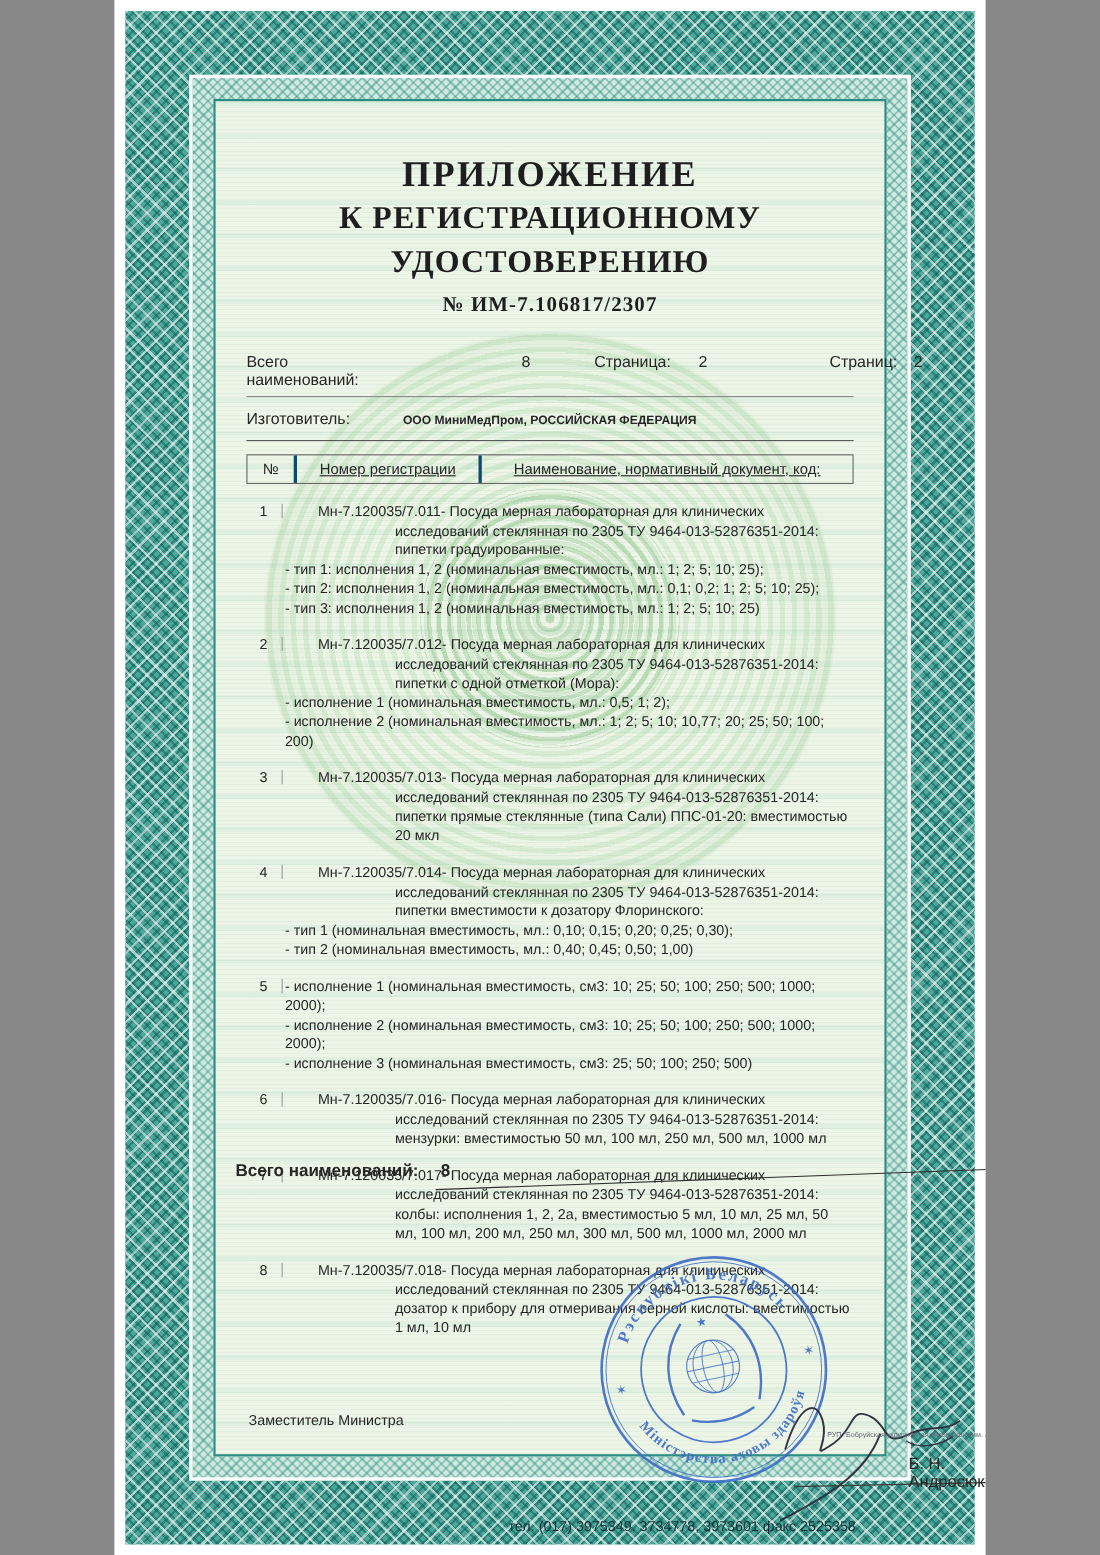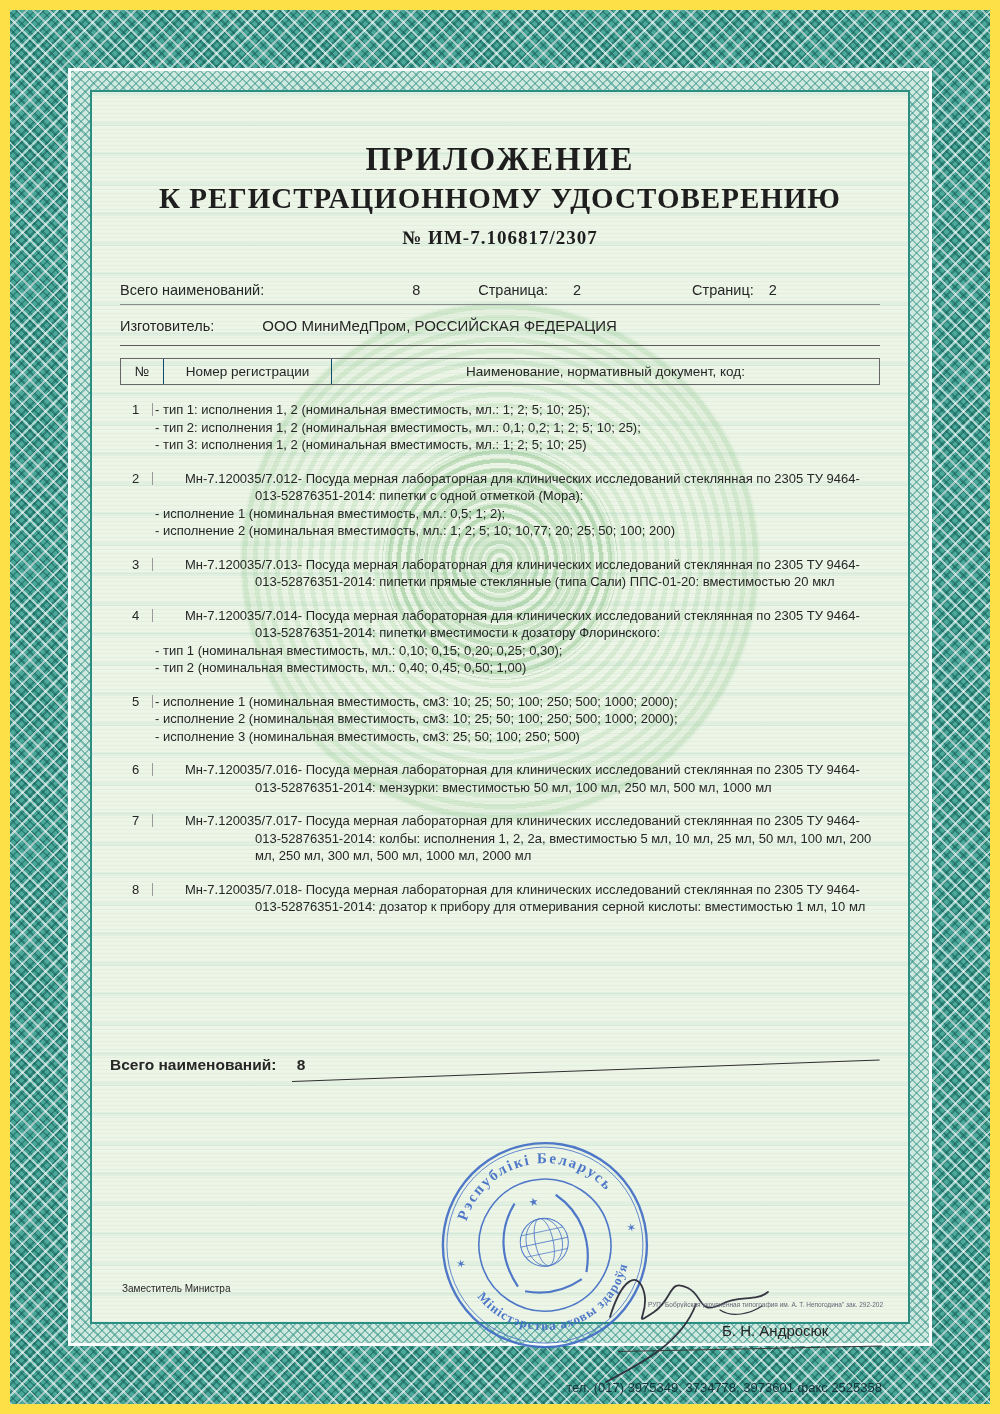--- a/index.html
+++ b/index.html
@@ -1,18 +1,18 @@
 <!DOCTYPE html>
 <html><head>
 <meta charset="utf-8">
 <style>
   html,body { margin:0; padding:0; background:#888; }
   .page {
-    position:relative; width:1000px; height:1414px; margin:0 auto;
-    background:#fde047; overflow:hidden;
+    position:relative; width:792px; height:1414px; margin:0 auto;
+    background:#ffffff; overflow:hidden;
     font-family:"Liberation Sans", sans-serif; color:#262626;
   }
   
   .border-outer {
     position:absolute; inset:10px;
     background-color:#4aa89b;
     background-image:
       repeating-linear-gradient(45deg, rgba(255,255,255,.55) 0 2px, rgba(255,255,255,0) 2px 11px),
       repeating-linear-gradient(135deg, rgba(255,255,255,.55) 0 2px, rgba(255,255,255,0) 2px 11px),
       repeating-linear-gradient(45deg, rgba(16,86,78,.45) 5px 7px, rgba(0,0,0,0) 7px 11px),
@@ -54,45 +54,45 @@
 
   .meta-row { display:flex; margin-top:24px; font-size:14.5px; align-items:baseline; }
   .meta-row .v8  { margin-left:148px; }
   .meta-row .lp  { margin-left:58px; }
   .meta-row .vp  { margin-left:25px; }
   .meta-row .lps { margin-left:111px; }
   .meta-row .vps { margin-left:15px; }
   .thin-rule { margin-top:6px; border-top:1px solid #8a8a8a; }
 
   .manu-row { display:flex; margin-top:12px; font-size:14.5px; align-items:baseline; }
-  .manu-row .manu-value { margin-left:48px; font-weight:normal; font-size:15px; }
+  .manu-row .manu-value { margin-left:48px; font-weight:bold; font-size:11px; }
   .mid-rule { margin-top:11px; border-top:1.5px solid #5a5a5a; }
 
   .thead {
     display:grid; grid-template-columns:42px 168px 1fr;
     margin-top:12px; border:1px solid #666; font-size:13.5px;
   }
   .thead > div { padding:5px 4px; text-align:center; }
-  .thead > div + div { border-left:1px solid #0c4a6e; }
+  .thead > div + div { border-left:3px solid #0c4a6e;text-decoration:underline; }
 
   .rows { margin-top:16px; font-size:13px; line-height:17.5px; }
   .row { position:relative; margin-bottom:16px; }
   .row-num { position:absolute; left:12px; top:0; }
   .row-num::after { content:""; display:inline-block; width:1px; height:13px; background:#9a9a9a; margin-left:13px; vertical-align:-2px; }
   .row-entry { margin:0 0 0 40px; padding-left:95px; text-indent:-70px; }
   .regnum { white-space:nowrap; }
   .row-sub { margin-left:35px; }
 
   
   .footer-total { position:absolute; left:110px; top:1056px; font-size:15.5px; font-weight:bold; }
   .footer-total .tv { margin-left:16px; }
   .strike-line { position:absolute; left:292px; top:1081px; width:588px; border-top:1.5px solid #2e2e2e; transform:rotate(-2.1deg); transform-origin:left center; }
 
   .stamp { position:absolute; left:438px; top:1138px; width:215px; height:215px; transform:rotate(-12deg); opacity:.9; }
-  .deputy { position:absolute; left:122px; top:1283px; font-size:10px; }
+  .deputy { position:absolute; left:122px; top:1283px; font-size:13px; }
   .signature { position:absolute; left:600px; top:1262px; }
   .sign-line { position:absolute; left:618px; top:1351px; width:264px; border-top:1.5px solid #3a3a3a; transform:rotate(-1.2deg); transform-origin:left center; }
   .signer-name { position:absolute; left:722px; top:1322px; font-size:15px; }
   .printer-note { position:absolute; left:648px; top:1301px; width:235px; font-size:6.5px; color:#667; white-space:nowrap; overflow:hidden; }
   .phone-line { position:absolute; right:118px; top:1380px; font-size:13px; color:#16323c; z-index:6; }
 </style>
 </head>
 <body>
 
 <div class="page">
@@ -131,20 +131,21 @@
     <div class="thead">
       <div>№</div>
       <div>Номер регистрации</div>
       <div>Наименование, нормативный документ, код:</div>
     </div>
 
     <div class="rows">
 
       <div class="row">
         <span class="row-num">1</span>
+        <p class="row-entry"><span class="regnum">Мн-7.120035/7.011-</span> <span>Посуда мерная лабораторная для клинических исследований стеклянная по 2305 ТУ 9464-013-52876351-2014: пипетки градуированные:</span></p>
         <div class="row-sub">- тип 1: исполнения 1, 2 (номинальная вместимость, мл.: 1; 2; 5; 10; 25);</div>
         <div class="row-sub">- тип 2: исполнения 1, 2 (номинальная вместимость, мл.: 0,1; 0,2; 1; 2; 5; 10; 25);</div>
         <div class="row-sub">- тип 3: исполнения 1, 2 (номинальная вместимость, мл.: 1; 2; 5; 10; 25)</div>
       </div>
 
       <div class="row">
         <span class="row-num">2</span>
         <p class="row-entry"><span class="regnum">Мн-7.120035/7.012-</span> <span>Посуда мерная лабораторная для клинических исследований стеклянная по 2305 ТУ 9464-013-52876351-2014: пипетки с одной отметкой (Мора):</span></p>
         <div class="row-sub">- исполнение 1 (номинальная вместимость, мл.: 0,5; 1; 2);</div>
         <div class="row-sub">- исполнение 2 (номинальная вместимость, мл.: 1; 2; 5; 10; 10,77; 20; 25; 50; 100; 200)</div>

